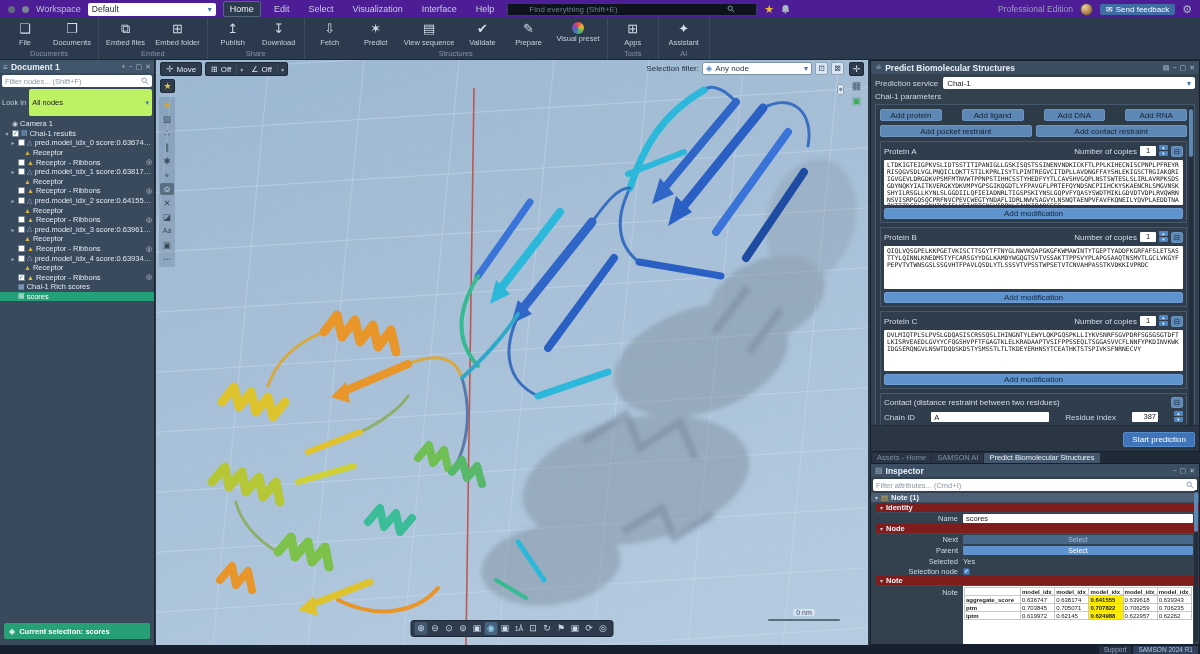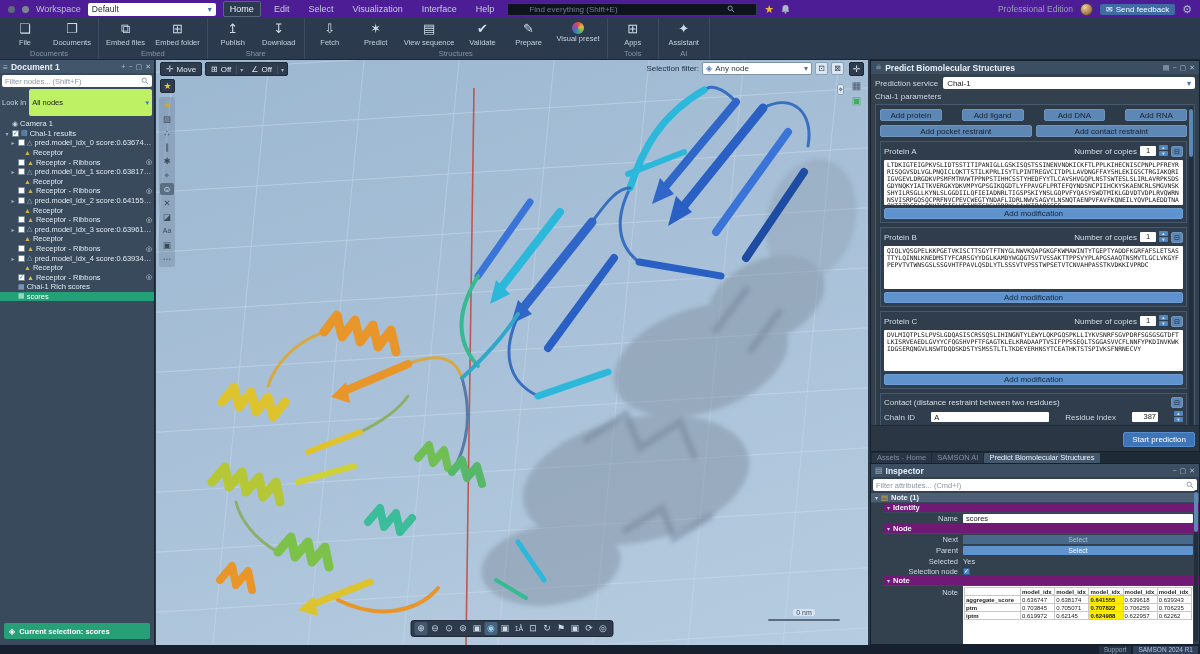--- a/index.html
+++ b/index.html
@@ -120,21 +120,21 @@
 
 .tabs{height:11px;background:#1f2a37;display:flex;gap:1px;padding:1px 2px 0;font-size:7.5px;color:#7f90a2;flex:none}
 .tab{padding:0 5px;line-height:10px;background:#2a3645;border-radius:1px 1px 0 0;white-space:nowrap}
 .tab.active{background:#43566b;color:#e8eff6}
 
 .inspector{flex:1;background:#33414f;border:1px solid #17212e;display:flex;flex-direction:column;overflow:hidden;position:relative}
 .ifilter{margin:2px;height:12px;background:#fff;border-radius:2px;display:flex;align-items:center;padding:0 3px;flex:none}
 .ifilter input{flex:1;border:0;outline:none;font-size:7.5px;color:#333;background:transparent;font-family:"Liberation Sans",sans-serif}
 .ifilter input::placeholder{color:#8a96a3}
 .sechdr{height:10px;background:#4c5f75;color:#eef3f8;font-weight:bold;display:flex;align-items:center;gap:3px;padding:0 4px;font-size:7.5px;flex:none;border-bottom:1px solid #3a4a5c}
-.sechdr.sub{background:#701a75;margin-left:12px}
+.sechdr.sub{background:#7f1d1d;margin-left:5px}
 .sechdr .scar{font-size:6px;font-weight:normal;color:#c3cfdc}
 .irow{display:flex;align-items:center;height:11px;font-size:7.5px;flex:none;padding-right:6px}
 .ilab{width:92px;text-align:right;padding-right:5px;color:#cdd7e2;flex:none}
 .iinput{flex:1;height:9px;background:#fff;color:#222;font-size:7.5px;border-radius:1px;display:flex;align-items:center;padding:0 3px}
 .selbtn{flex:1;height:9px;background:#5e93cd;border-radius:1px;color:#f2f7fb;font-size:7px;text-align:center;line-height:9px}
 .selbtn.dim{background:#49698c;color:#a9bed2}
 .ival{color:#cdd7e2}
 .noterow{display:flex;flex:1;padding-right:6px;font-size:7.5px;overflow:hidden}
 .noterow .ilab{padding-top:2px}
 .notearea{flex:1;background:#fff;overflow:hidden;padding:1px}

